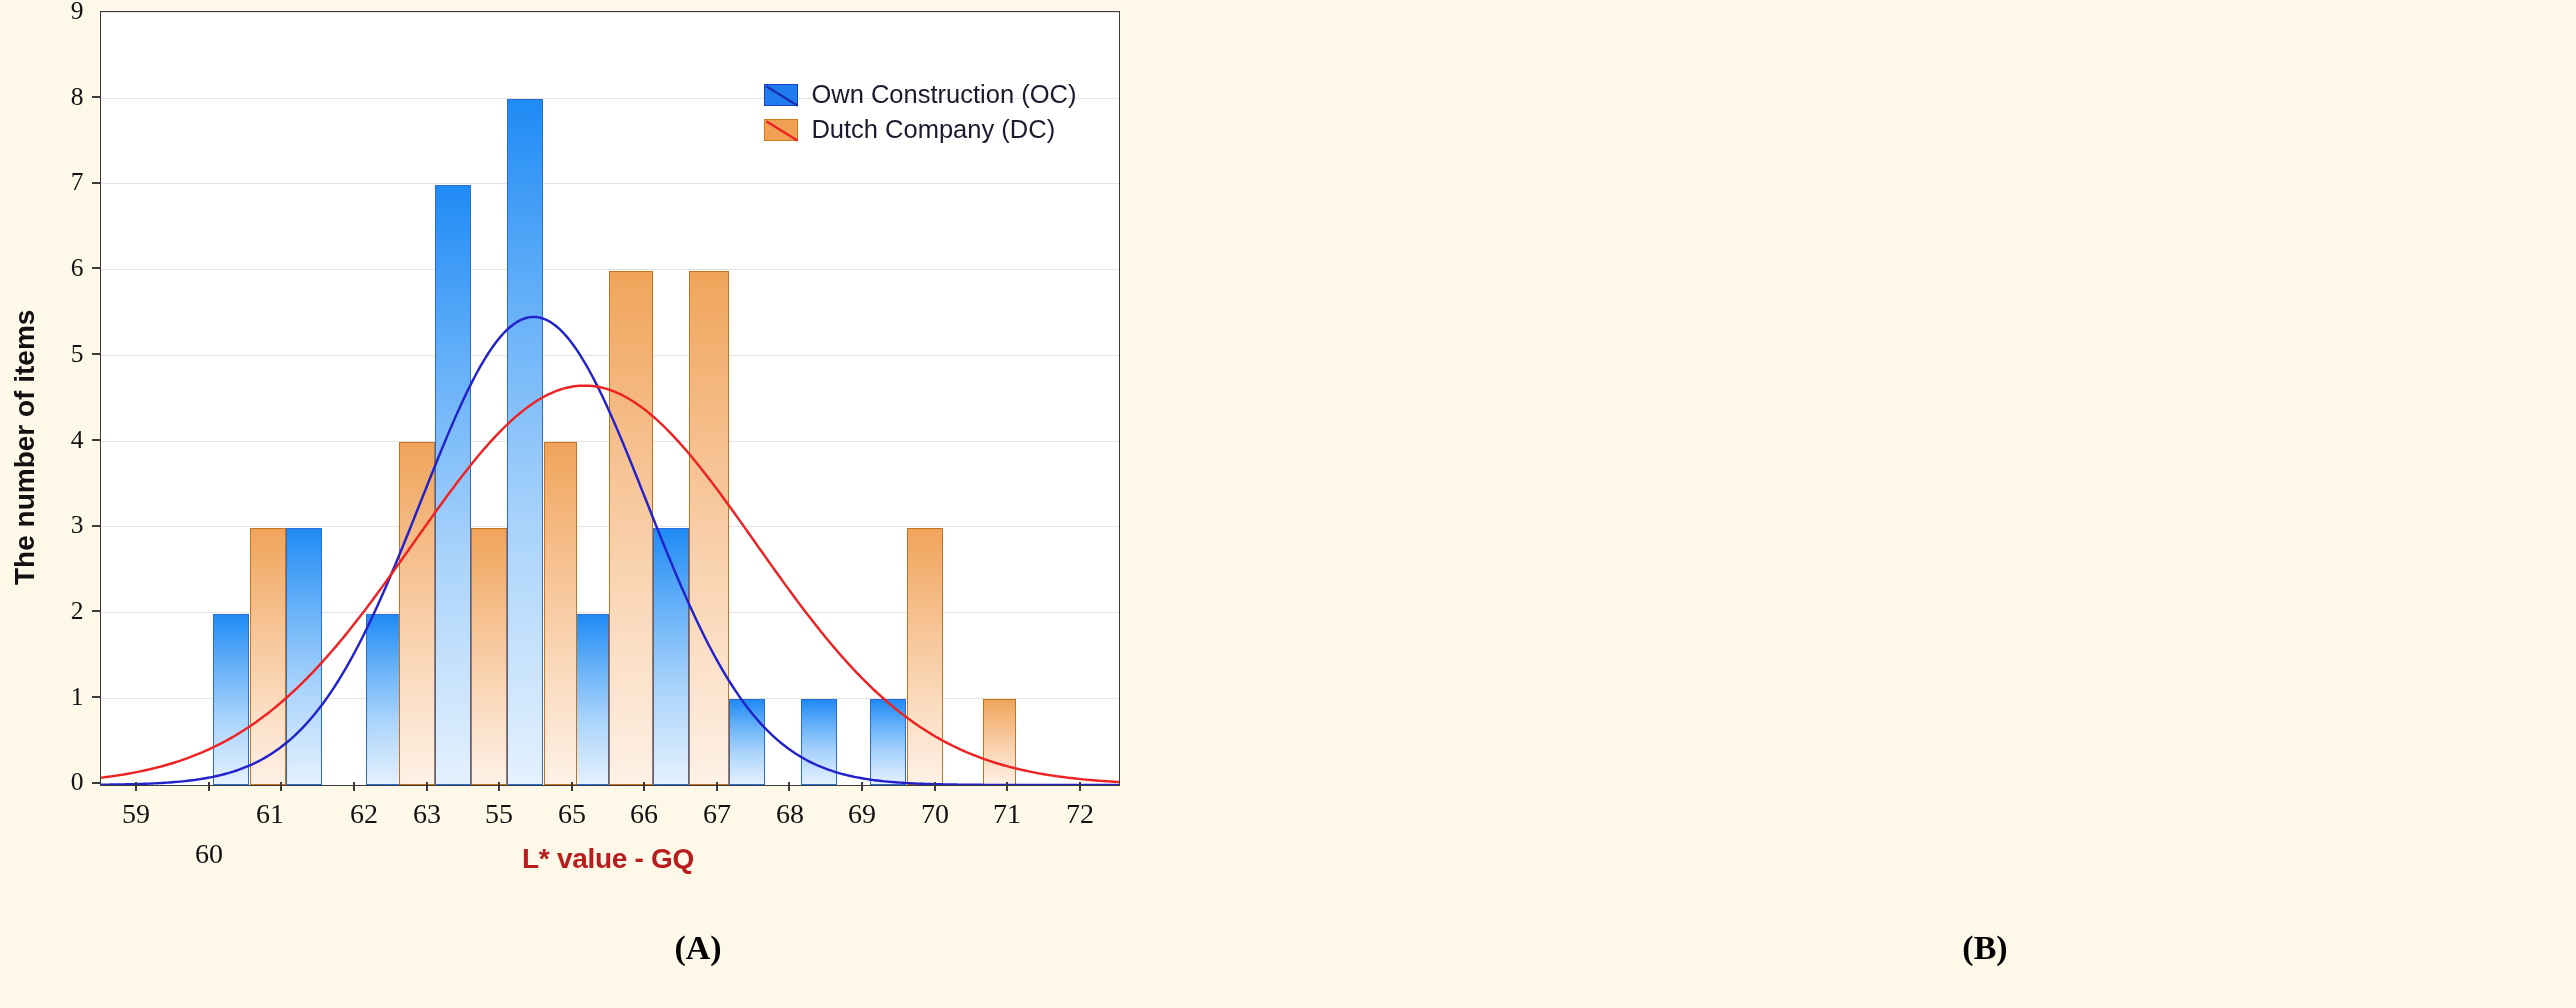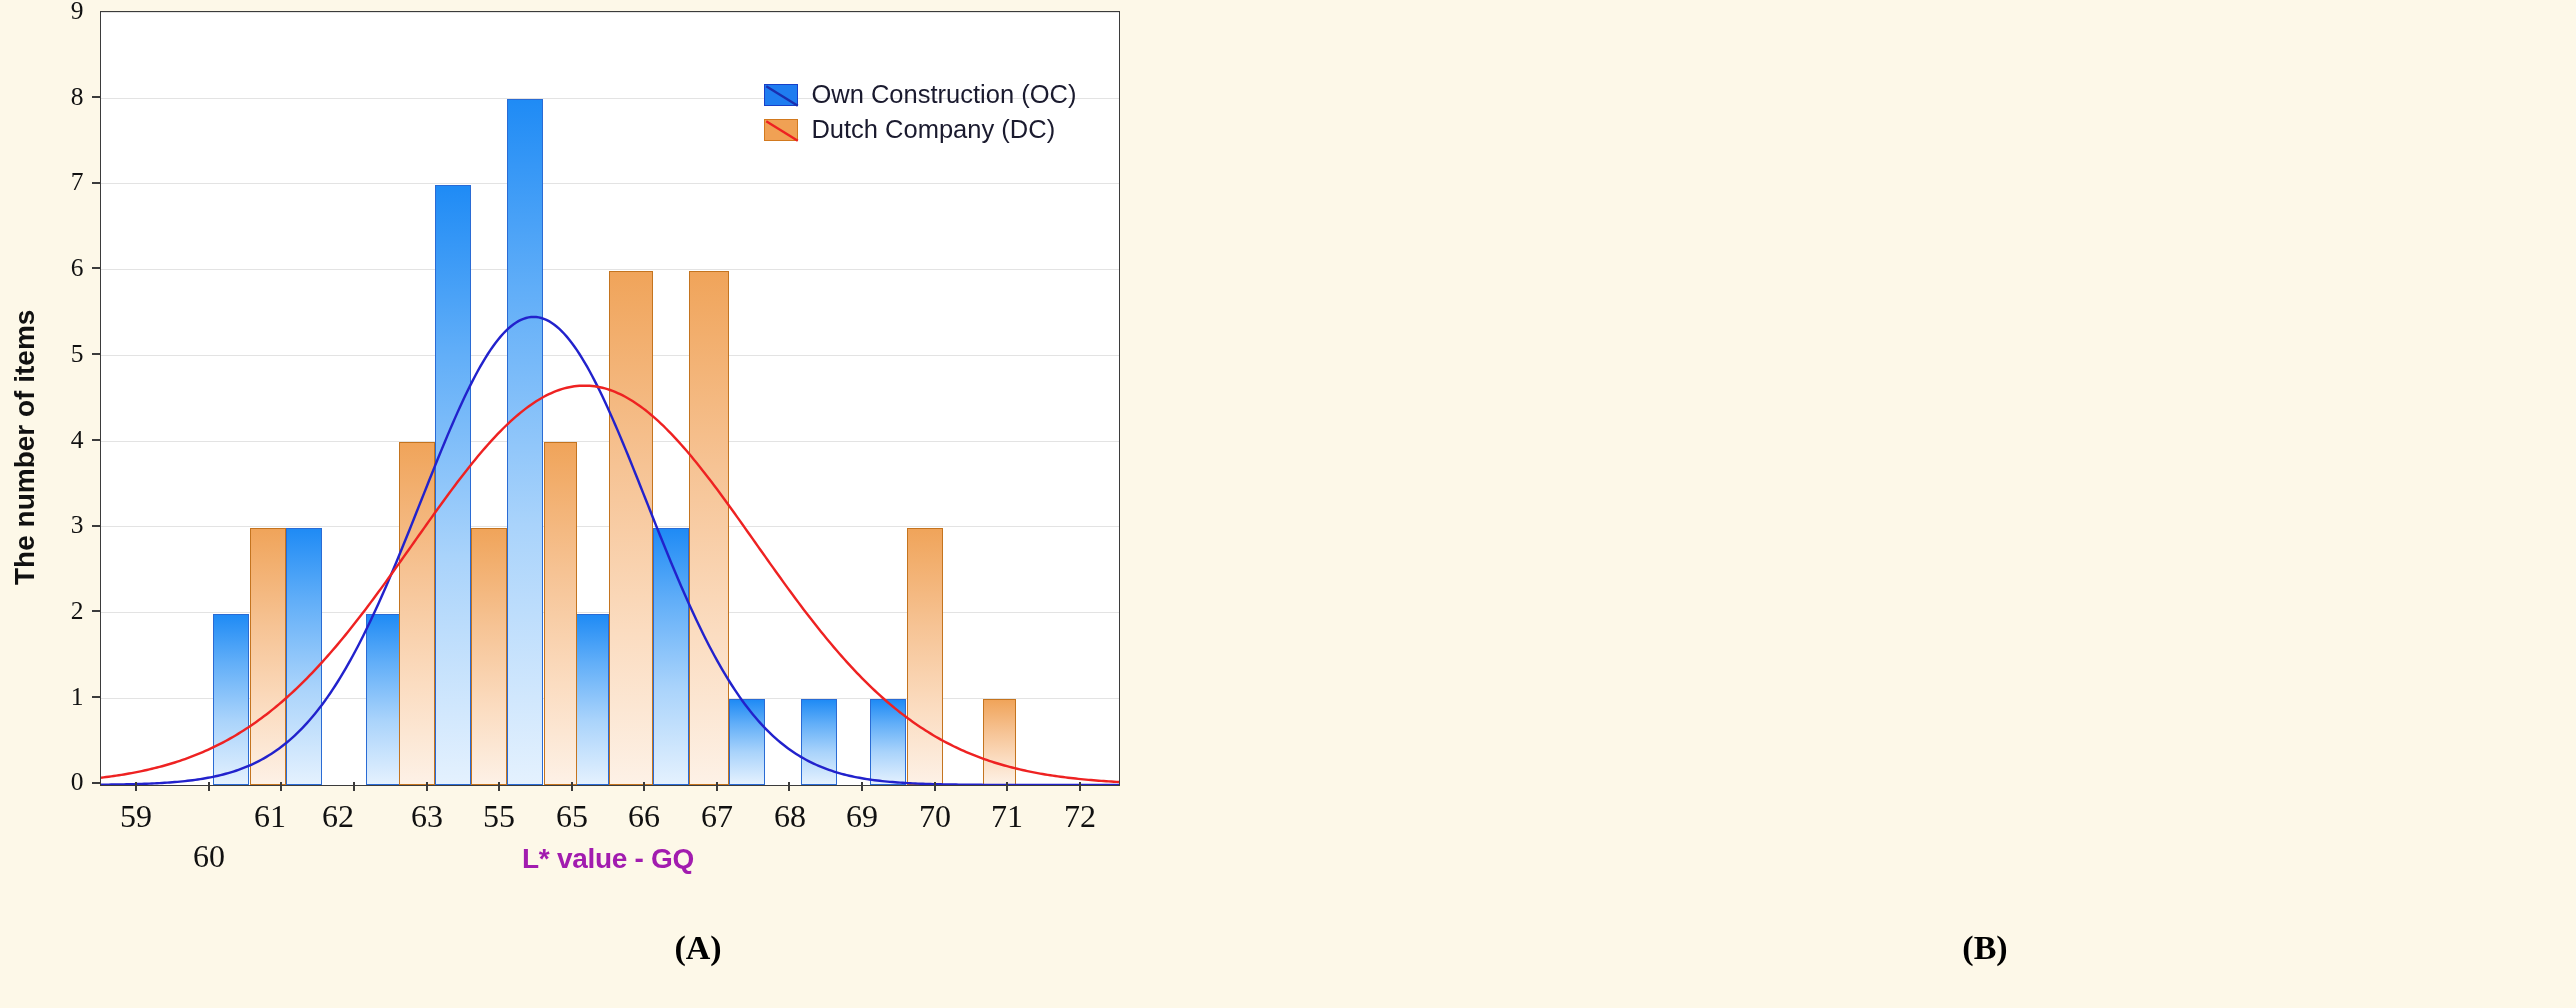--- a/index.html
+++ b/index.html
@@ -33,24 +33,24 @@
   .bar{position:absolute;bottom:0;box-sizing:border-box;}
   .bar.oc{border:1.2px solid #2a6bd4;
     background:linear-gradient(to bottom,#1f8bf5 0%,#61aef8 28%,#a9d3fb 62%,#e4f1fe 100%);}
   .bar.dc{border:1.2px solid #c4741f;
     background:linear-gradient(to bottom,#f0a45a 0%,#f6c394 38%,#fbdcc0 70%,#fdf1e6 100%);}
 
   .curve{position:absolute;left:0;top:0;width:100%;height:100%;pointer-events:none;}
 
   .ylabel-v{position:absolute;text-align:right;font-size:25.5px;color:#111;
     font-family:"Liberation Serif", serif;transform:translateY(-50%);width:55px;}
-  .xlabel-v{position:absolute;font-size:32px;color:#111;
+  .xlabel-v{position:absolute;font-size:28px;color:#111;
     font-family:"Liberation Serif", serif;transform:translateX(-50%);text-align:center;width:73px;}
 
-  .axis-title-x{position:absolute;font-size:28px;font-weight:bold;color:#a21caf;
+  .axis-title-x{position:absolute;font-size:28px;font-weight:bold;color:#b91c1c;
     text-align:center;letter-spacing:-0.3px;}
   .axis-title-y{position:absolute;font-size:28px;font-weight:bold;color:#111;
     transform-origin:0 0;transform:rotate(-90deg);white-space:nowrap;}
 
   
   .legend{position:absolute;z-index:40;}
   .legend-row{display:flex;align-items:center;margin-bottom:6px;white-space:nowrap;}
   .swatch{width:34px;height:22px;margin-right:13.4px;box-sizing:border-box;position:relative;flex:0 0 auto;}
   .swatch svg{position:absolute;left:0;top:0;}
   .sw-oc{background:#1f7df0;border:1.8px solid #1840c8;}
@@ -128,21 +128,21 @@
         <div class="ylabel-v" style="left: 28.5px; top: 11px;">9</div>
       </div>
     <div id="xaxisA">
         <div style="position: absolute; left: 135px; top: 782px; width: 2.4px; height: 9px; background: rgb(59, 59, 59);"></div>
         <div class="xlabel-v" style="left: 136px; top: 798px;">59</div>
         <div style="position: absolute; left: 208px; top: 782px; width: 2.4px; height: 9px; background: rgb(59, 59, 59);"></div>
         <div class="xlabel-v" style="left: 209px; top: 798px; margin-top: 40px;">60</div>
         <div style="position: absolute; left: 280px; top: 782px; width: 2.4px; height: 9px; background: rgb(59, 59, 59);"></div>
         <div class="xlabel-v" style="left: 270px; top: 798px;">61</div>
         <div style="position: absolute; left: 353px; top: 782px; width: 2.4px; height: 9px; background: rgb(59, 59, 59);"></div>
-        <div class="xlabel-v" style="left: 338px; top: 798px;">62</div>
+        <div class="xlabel-v" style="left: 364px; top: 798px;">62</div>
         <div style="position: absolute; left: 426px; top: 782px; width: 2.4px; height: 9px; background: rgb(59, 59, 59);"></div>
         <div class="xlabel-v" style="left: 427px; top: 798px;">63</div>
         <div style="position: absolute; left: 498px; top: 782px; width: 2.4px; height: 9px; background: rgb(59, 59, 59);"></div>
         <div class="xlabel-v" style="left: 499px; top: 798px;">55</div>
         <div style="position: absolute; left: 571px; top: 782px; width: 2.4px; height: 9px; background: rgb(59, 59, 59);"></div>
         <div class="xlabel-v" style="left: 572px; top: 798px;">65</div>
         <div style="position: absolute; left: 643px; top: 782px; width: 2.4px; height: 9px; background: rgb(59, 59, 59);"></div>
         <div class="xlabel-v" style="left: 644px; top: 798px;">66</div>
         <div style="position: absolute; left: 716px; top: 782px; width: 2.4px; height: 9px; background: rgb(59, 59, 59);"></div>
         <div class="xlabel-v" style="left: 717px; top: 798px;">67</div>

